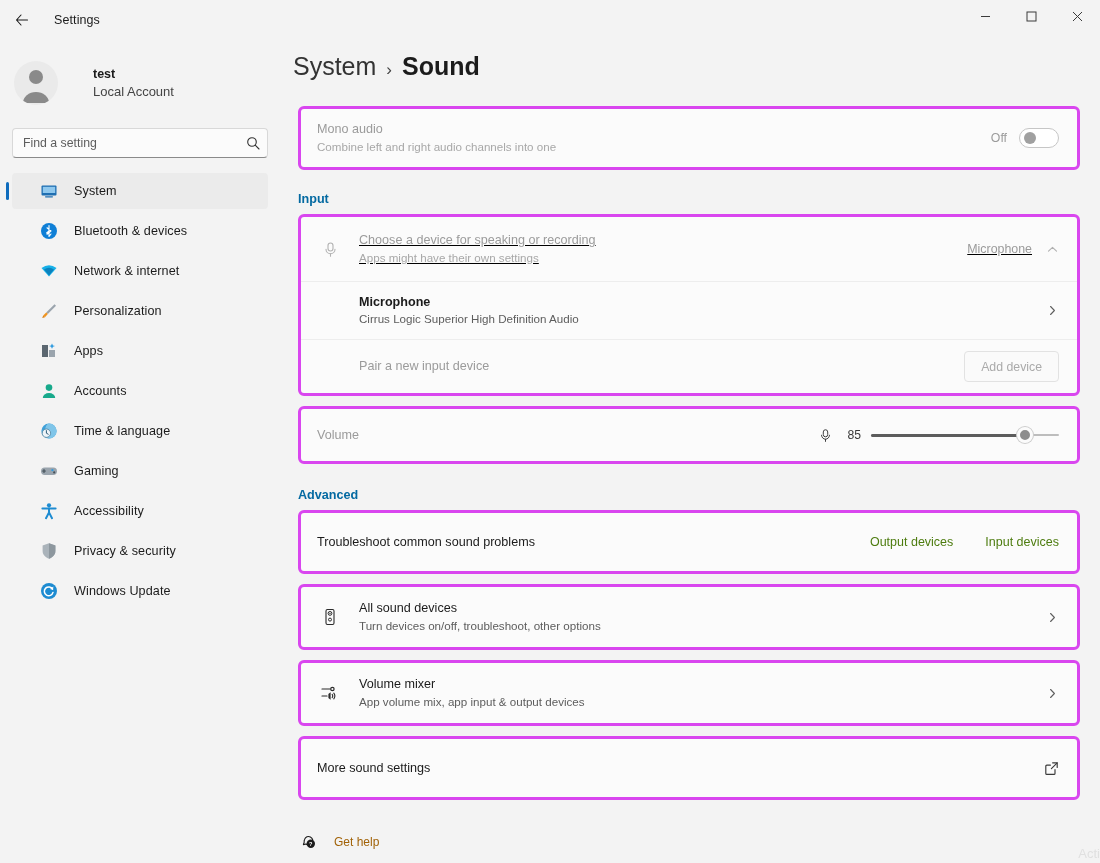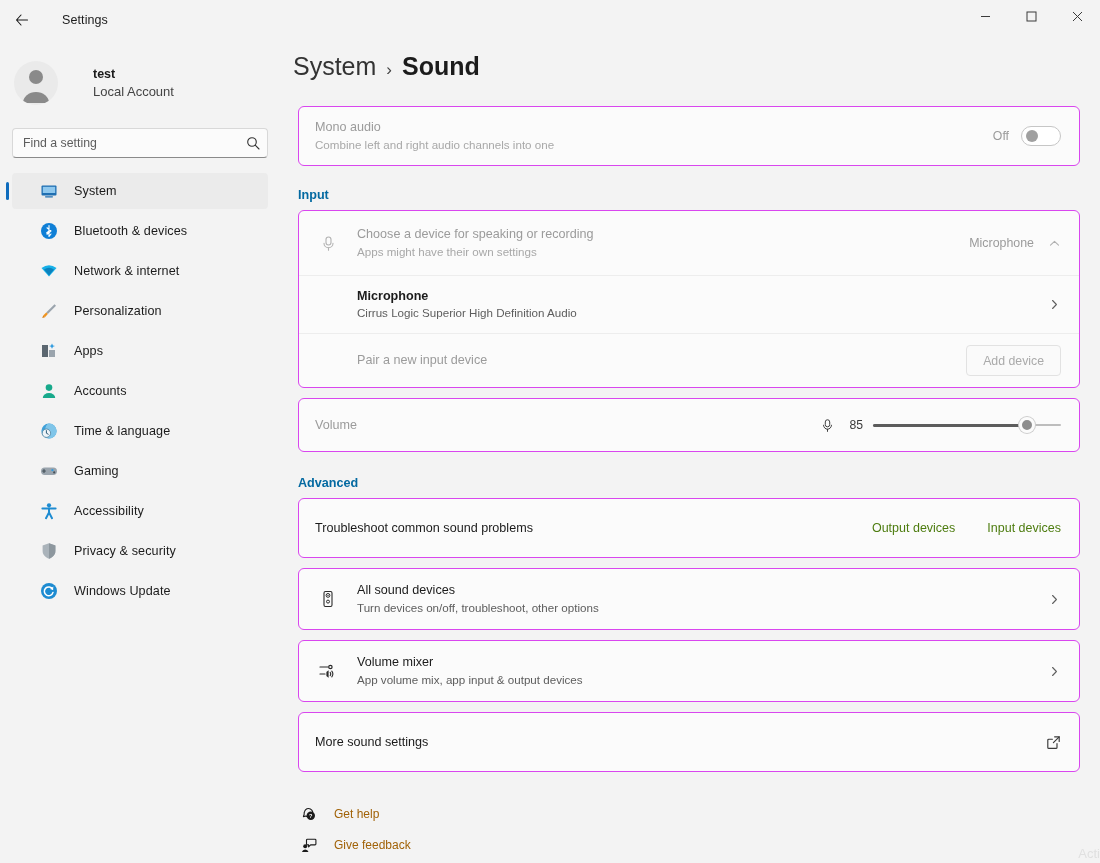--- a/index.html
+++ b/index.html
@@ -15,21 +15,21 @@
   .titlebar {
     position: absolute; top: 0; left: 0; width: 1100px; height: 40px;
     background: #f3f3f3; display: flex; align-items: center;
   }
   .back-btn {
     width: 32px; height: 32px; margin-left: 6px; border-radius: 4px;
     display: flex; align-items: center; justify-content: center;
     color: #1b1b1b;
   }
   .titlebar-title {
-    margin-left: 24px; font-size: 12.5px; color: #1b1b1b;
+    margin-left: 16px; font-size: 12.5px; color: #1b1b1b;
     letter-spacing: .1px;
   }
   .win-controls {
     margin-left: auto; display: flex; height: 40px;
   }
   .win-btn {
     width: 46px; height: 32px; display: flex; align-items: center;
     justify-content: center; color: #3b3b3b;
   }
 
@@ -101,21 +101,21 @@
   .crumb-sep { margin: 0 10px; font-size: 17px; color: #444; }
   .crumb-current { font-weight: bold; }
 
   .section-head {
     margin: 22px 0 8px 18px; font-size: 12.6px; font-weight: bold;
     color: #0369a1;
   }
 
   .card {
     margin: 0 20px 0 18px; background: #fbfbfb;
-    border: 1px solid #d946ef; border-radius: 6px;
+    border: 3px solid #d946ef; border-radius: 6px;
   }
   .card.group { padding: 0; }
   .row {
     display: flex; align-items: center; min-height: 58px;
     padding: 0 18px 0 16px; position: relative;
   }
   .row.divided { border-top: 1px solid #ededed; }
   .row-icon {
     width: 26px; flex: none; display: flex; align-items: center;
     justify-content: center; color: #2b2b2b;
@@ -396,21 +396,21 @@
           <span class="knob"></span>
         </span>
       </div>
     </div>
   </div>
 
   <div class="section-head">Input</div>
 
   <div class="card group">
 
-    <div class="row" style="min-height:64px;">
+    <div class="row" style="min-height:64px;text-decoration:underline;">
       <span class="row-icon">
         <svg width="17" height="17" viewBox="0 0 17 17" style="color:#b2b2b2">
           <rect x="6" y="2" width="5" height="8" rx="2.5" fill="none" stroke="currentColor" stroke-width="1.1"></rect>
           <path d="M4 8.2 a4.5 4.5 0 0 0 9 0" fill="none" stroke="currentColor" stroke-width="1.1" stroke-linecap="round"></path>
           <path d="M8.5 12.8 V15.2" stroke="currentColor" stroke-width="1.1" stroke-linecap="round"></path>
         </svg>
       </span>
       <div class="row-text">
         <div class="row-title dim">Choose a device for speaking or recording</div>
         <div class="row-sub dim">Apps might have their own settings</div>

